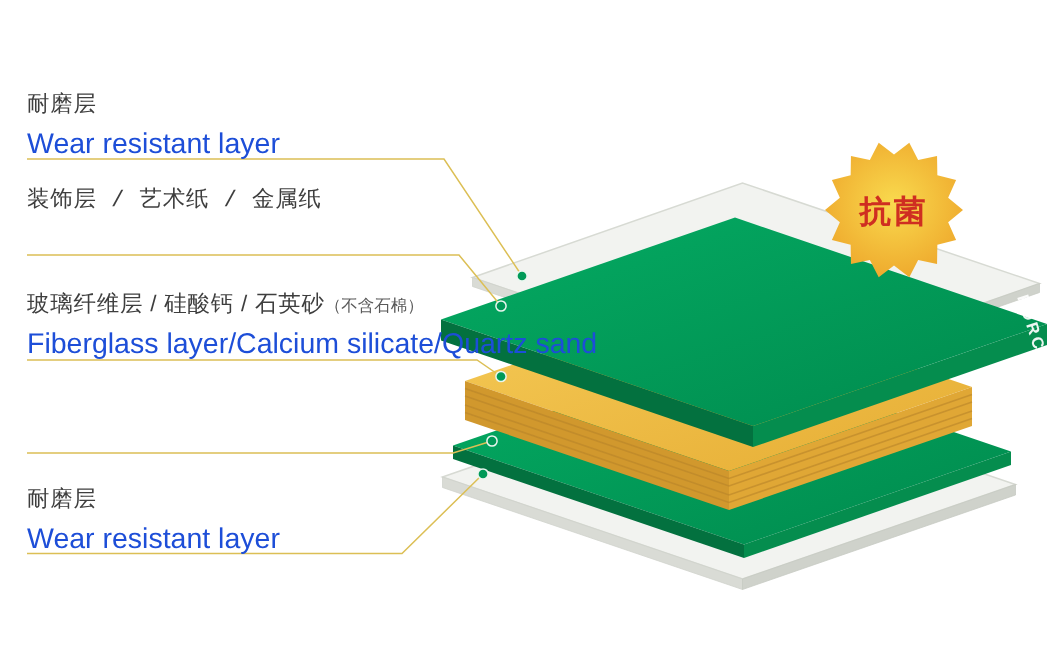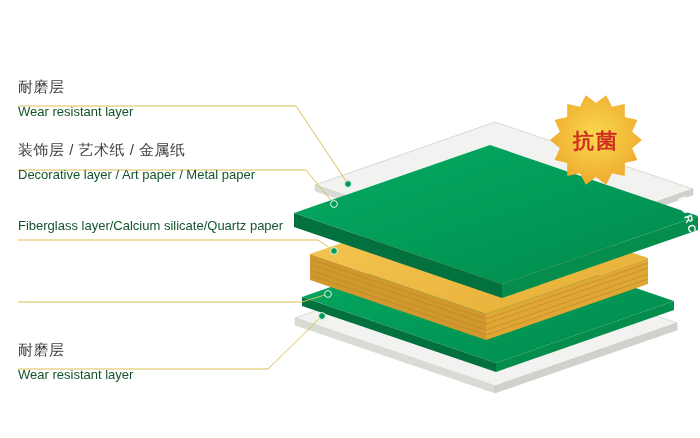--- a/index.html
+++ b/index.html
@@ -1,25 +1,25 @@
 <!DOCTYPE html>
 <html><head>
 <meta charset="utf-8">
 <style>
   html,body{margin:0;padding:0;background:#fff;}
   .canvas{
     position:relative;width:700px;height:438px;background:#ffffff;overflow:hidden;
     font-family:"Liberation Sans","DejaVu Sans",sans-serif;
   }
   .diagram-svg{position:absolute;left:0;top:0;width:700px;height:438px;}
-  .lbl{position:absolute;left:18px;margin-top:18px;}
+  .lbl{position:absolute;left:18px;}
   .lbl .zh{font-size:15px;color:#3e3e3e;letter-spacing:.5px;white-space:nowrap;}
   .lbl .zh .note{font-size:11px;color:#5a5a5a;letter-spacing:0;}
-  .lbl .en{font-size:13px;color:#14532d;margin-top:7px;white-space:nowrap;}
-  .lbl-1{top:60px;} .lbl-2{top:123px;} .lbl-3{top:193px;} .lbl-4{top:256px;} .lbl-5{top:323px;}
+  .lbl .en{font-size:19px;color:#1d4ed8;margin-top:7px;white-space:nowrap;}
+  .lbl-1{top:60px;} .lbl-2{top:123px;font-family:Liberation Mono, monospace;} .lbl-3{top:193px;} .lbl-4{top:256px;} .lbl-5{top:323px;}
 </style>
 </head>
 <body>
 
 <div class="canvas">
 
   <svg class="diagram-svg" viewBox="0 0 700 438">
     <defs>
       <linearGradient id="gGreenTop" x1="0" y1="0" x2="1" y2="1">
         <stop offset="0" stop-color="#04ab63"></stop>
@@ -92,25 +92,25 @@
     </g>
   </svg>
 
   <div class="lbl lbl-1">
     <div class="zh">耐磨层</div>
     <div class="en">Wear resistant layer</div>
   </div>
 
   <div class="lbl lbl-2">
     <div class="zh">装饰层 / 艺术纸 / 金属纸</div>
-    <div class="en">Decorative layer / Art paper / Metal paper</div>
   </div>
 
   <div class="lbl lbl-3">
-    <div class="en">Fiberglass layer/Calcium silicate/Quartz paper</div>
+    <div class="zh"><span>玻璃纤维层 / 硅酸钙 / 石英砂</span><span class="note">（不含石棉）</span></div>
+    <div class="en">Fiberglass layer/Calcium silicate/Quartz sand</div>
   </div>
 
   <div class="lbl lbl-4">
   </div>
 
   <div class="lbl lbl-5">
     <div class="zh">耐磨层</div>
     <div class="en">Wear resistant layer</div>
   </div>
 

